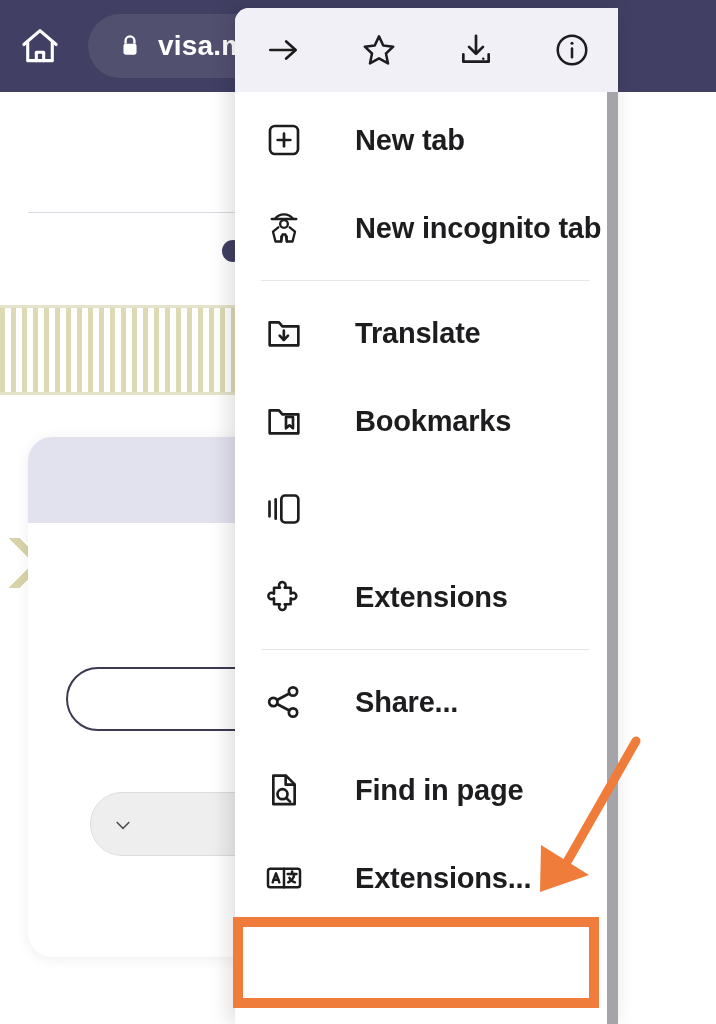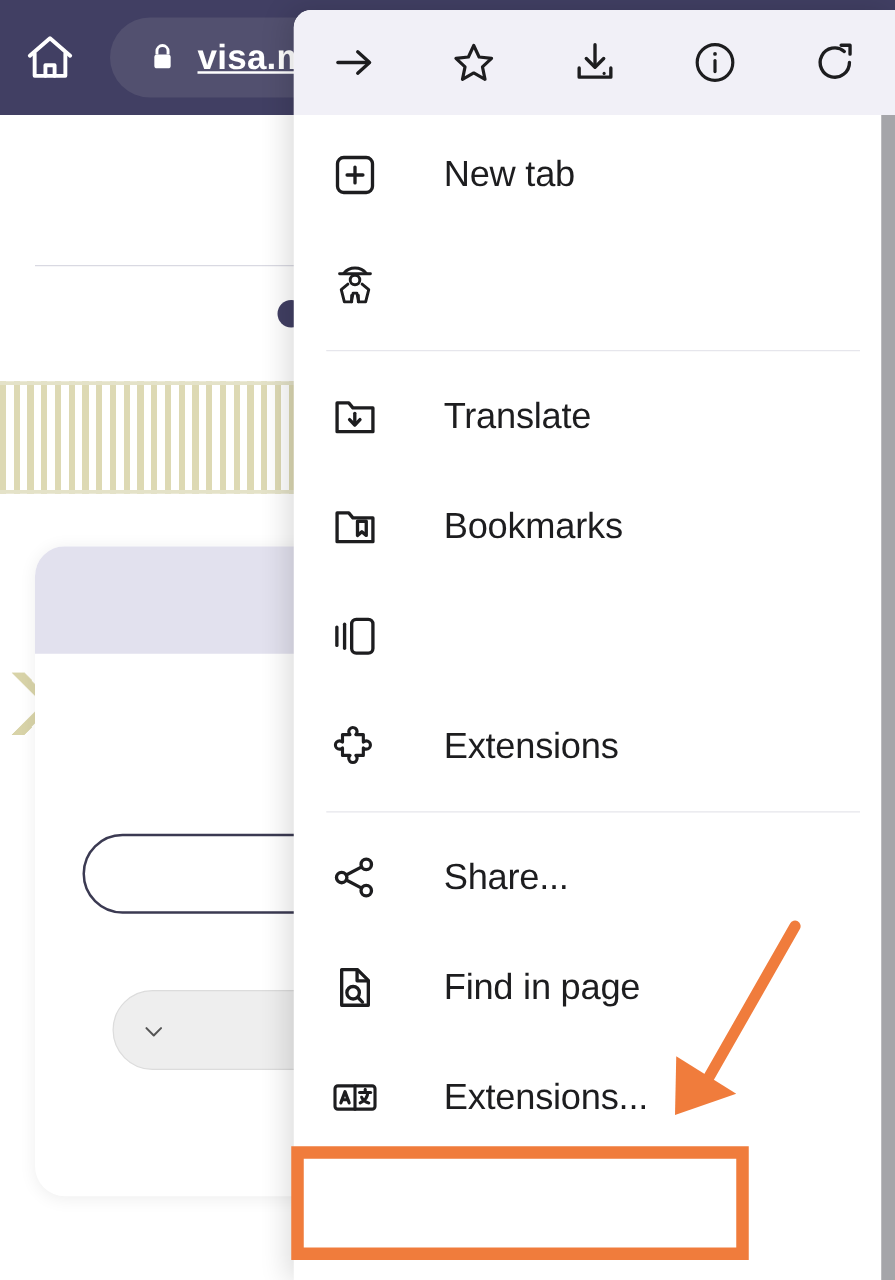--- a/index.html
+++ b/index.html
@@ -45,21 +45,20 @@
     width: 28px; height: 28px;
   }
   .omnibox-url {
     position: absolute;
     left: 70px; top: 16px;
     font-size: 28px;
     font-weight: bold;
     color: #ffffff;
     letter-spacing: 0.2px;
     white-space: nowrap;
-    text-decoration: underline;
   }
 
   
   .page {
     position: absolute;
     left: 0; top: 92px;
     width: 716px; height: 932px;
     background: #ffffff;
     overflow: hidden;
   }
@@ -139,26 +138,27 @@
     border: 1px solid #dcdcdc;
     border-radius: 32px;
     background: #eeeeee;
   }
   .chev { position: absolute; left: 22px; top: 22px; width: 20px; height: 20px; }
 
   
   .menu {
     position: absolute;
     left: 235px; top: 8px;
-    width: 481px;
+    width: 383px;
     height: 1016px;
     background: #ffffff;
     border-top-left-radius: 14px;
     box-shadow: -5px 0 22px rgba(0,0,0,0.14);
     overflow: hidden;
+    font-weight: bold;
   }
   .menu-header {
     position: relative;
     width: 481px; height: 84px;
     background: #f1f0f7;
     border-top-left-radius: 14px;
     display: flex;
     align-items: center;
   }
   .menu-header .tool {
@@ -324,20 +324,21 @@
         <span class="mi-icon">
           <svg viewBox="0 0 24 24" fill="none" stroke="#1d1d1f" stroke-width="1.4" stroke-linecap="round" stroke-linejoin="round">
             <path d="M6.6 6.4c1.3-1.7 3.2-2.6 5.4-2.6s4.1.9 5.4 2.6"></path>
             <path d="M4.6 6.6h14.8"></path>
             <circle cx="12" cy="9.6" r="2.3"></circle>
             <path d="M8.6 11.6 5.4 14.2l1.5 5.9h3.3l.9-4.2h1.8l.9 4.2h3.3l1.5-5.9-3.2-2.6"></path>
             <line x1="10.4" y1="17" x2="10.4" y2="20.1"></line>
             <line x1="13.6" y1="17" x2="13.6" y2="20.1"></line>
           </svg>
         </span>
+        <span class="mi-label">New incognito tab</span>
       </div>
 
       <div class="menu-divider"></div>
 
 
       <div class="menu-item">
         <span class="mi-icon">
           <svg viewBox="0 0 24 24" fill="none" stroke="#1d1d1f" stroke-width="1.6" stroke-linecap="round" stroke-linejoin="round">
             <path d="M3.4 19.4V5.6h5.6l2 2.4h9.6v11.4z"></path>
             <line x1="11.9" y1="10.6" x2="11.9" y2="16"></line>

